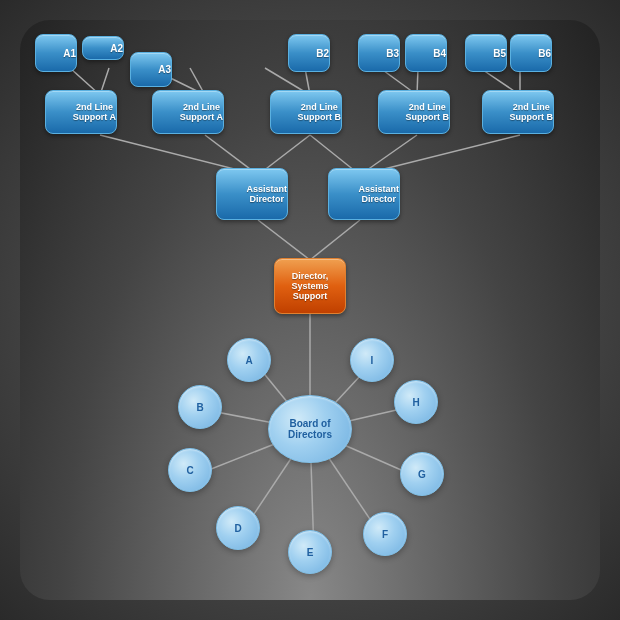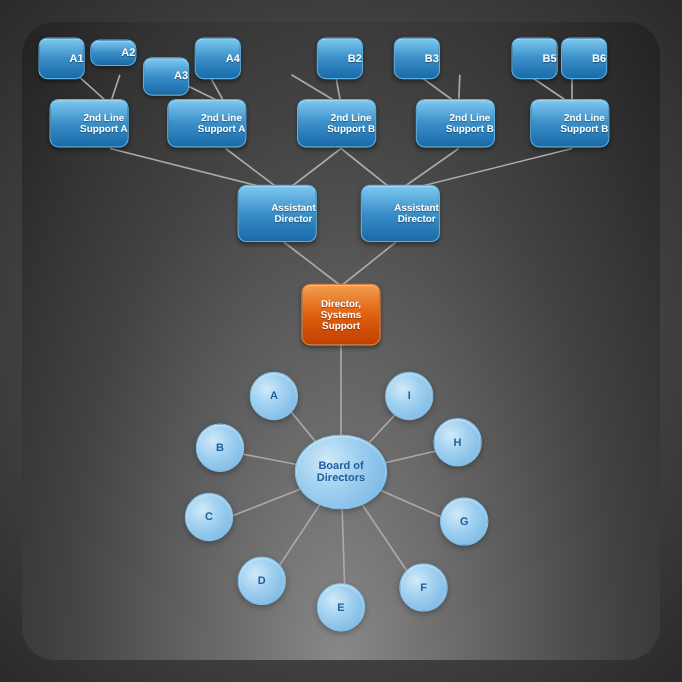--- a/index.html
+++ b/index.html
@@ -139,28 +139,28 @@
 
   <div class="blue-box" style="left:15px;top:14px;width:42px;height:38px;">
       <span>A1</span>
     </div>
   <div class="blue-box" style="left:62px;top:16px;width:42px;height:24px;padding-left:24px;">
       <span>A2</span>
     </div>
   <div class="blue-box" style="left:110px;top:32px;width:42px;height:35px;">
       <span>A3</span>
     </div>
-  <div class="blue-box" style="left:157px;top:14px;width:42px;height:38px;">
-      <span>A4</span>
-    </div>
   <div class="blue-box" style="left:268px;top:14px;width:42px;height:38px;padding-left:25px;">
       <span>B2</span>
     </div>
   <div class="blue-box" style="left:338px;top:14px;width:42px;height:38px;">
       <span>B3</span>
+    </div>
+  <div class="blue-box" style="left:385px;top:14px;width:42px;height:38px;">
+      <span>B4</span>
     </div>
   <div class="blue-box" style="left:445px;top:14px;width:42px;height:38px;">
       <span>B5</span>
     </div>
   <div class="blue-box" style="left:490px;top:14px;width:42px;height:38px;">
       <span>B6</span>
     </div>
 
   <div class="blue-box" style="left:25px;top:70px;width:72px;height:44px;font-size:9px;">2nd Line<br>Support A</div>
   <div class="blue-box" style="left:132px;top:70px;width:72px;height:44px;font-size:9px;">2nd Line<br>Support A</div>

